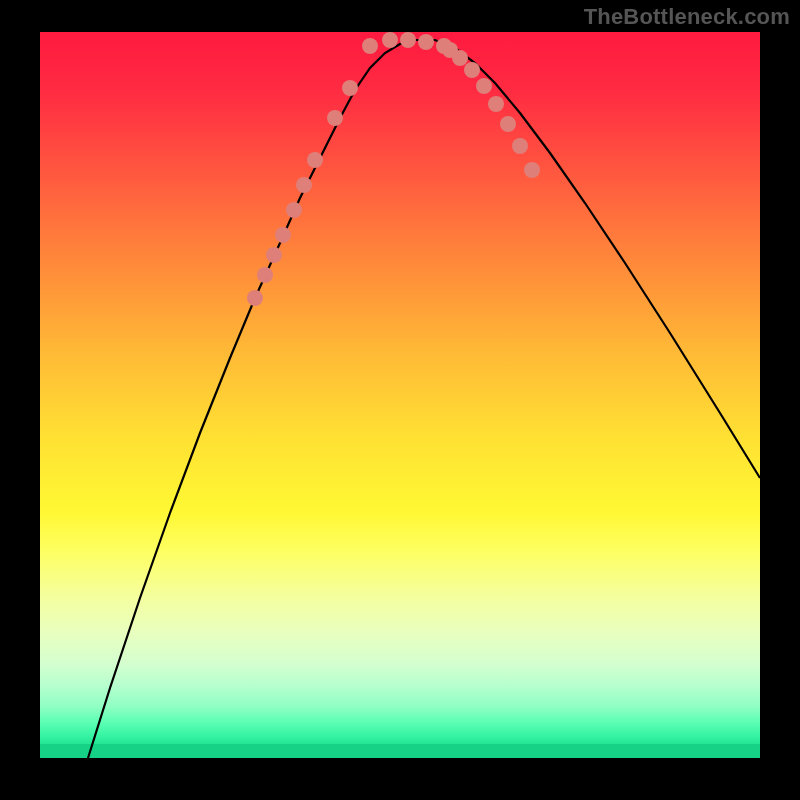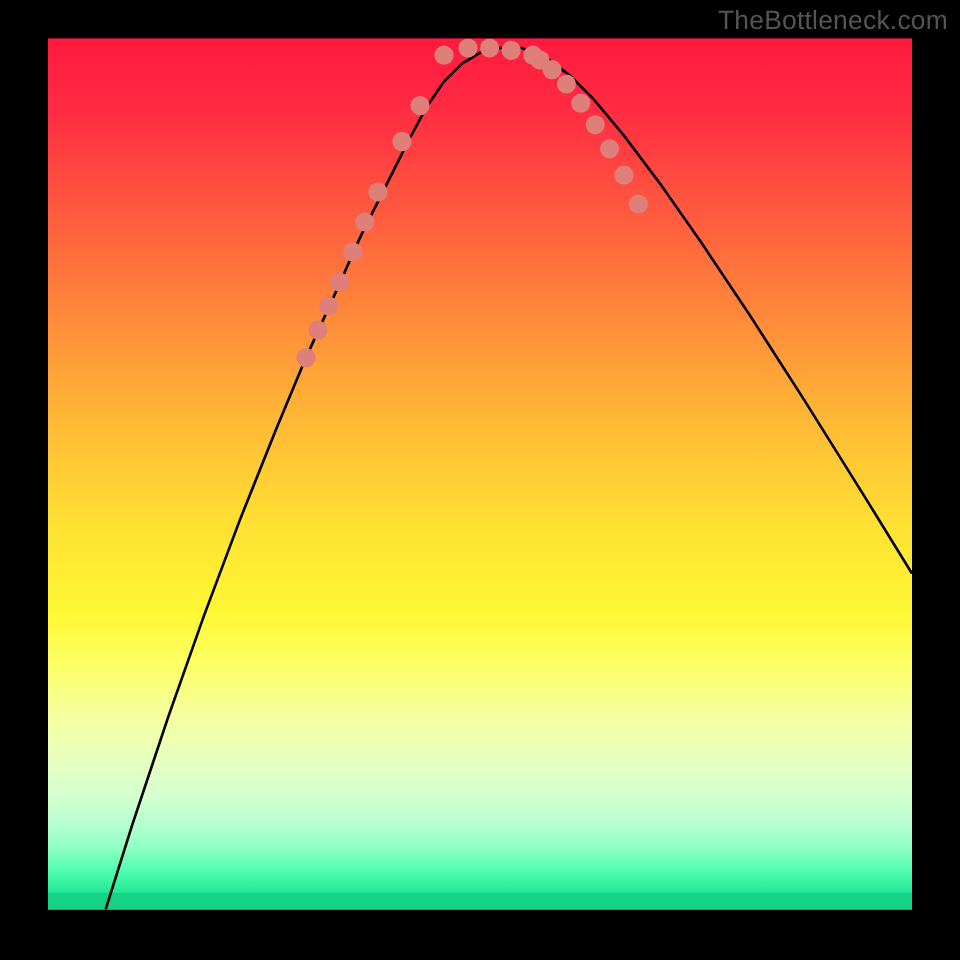--- a/index.html
+++ b/index.html
@@ -17,21 +17,21 @@
     width: 800px;
     height: 800px;
     background: #000;
   }
   .watermark {
     position: absolute;
     top: 4px;
     right: 10px;
     color: #555;
     font-size: 22px;
-    font-weight: 400;
+    font-weight: 700;
     letter-spacing: 0.2px;
     z-index: 20;
   }
   .plot {
     position: absolute;
     left: 40px;
     top: 32px;
     width: 720px;
     height: 726px;
   }

